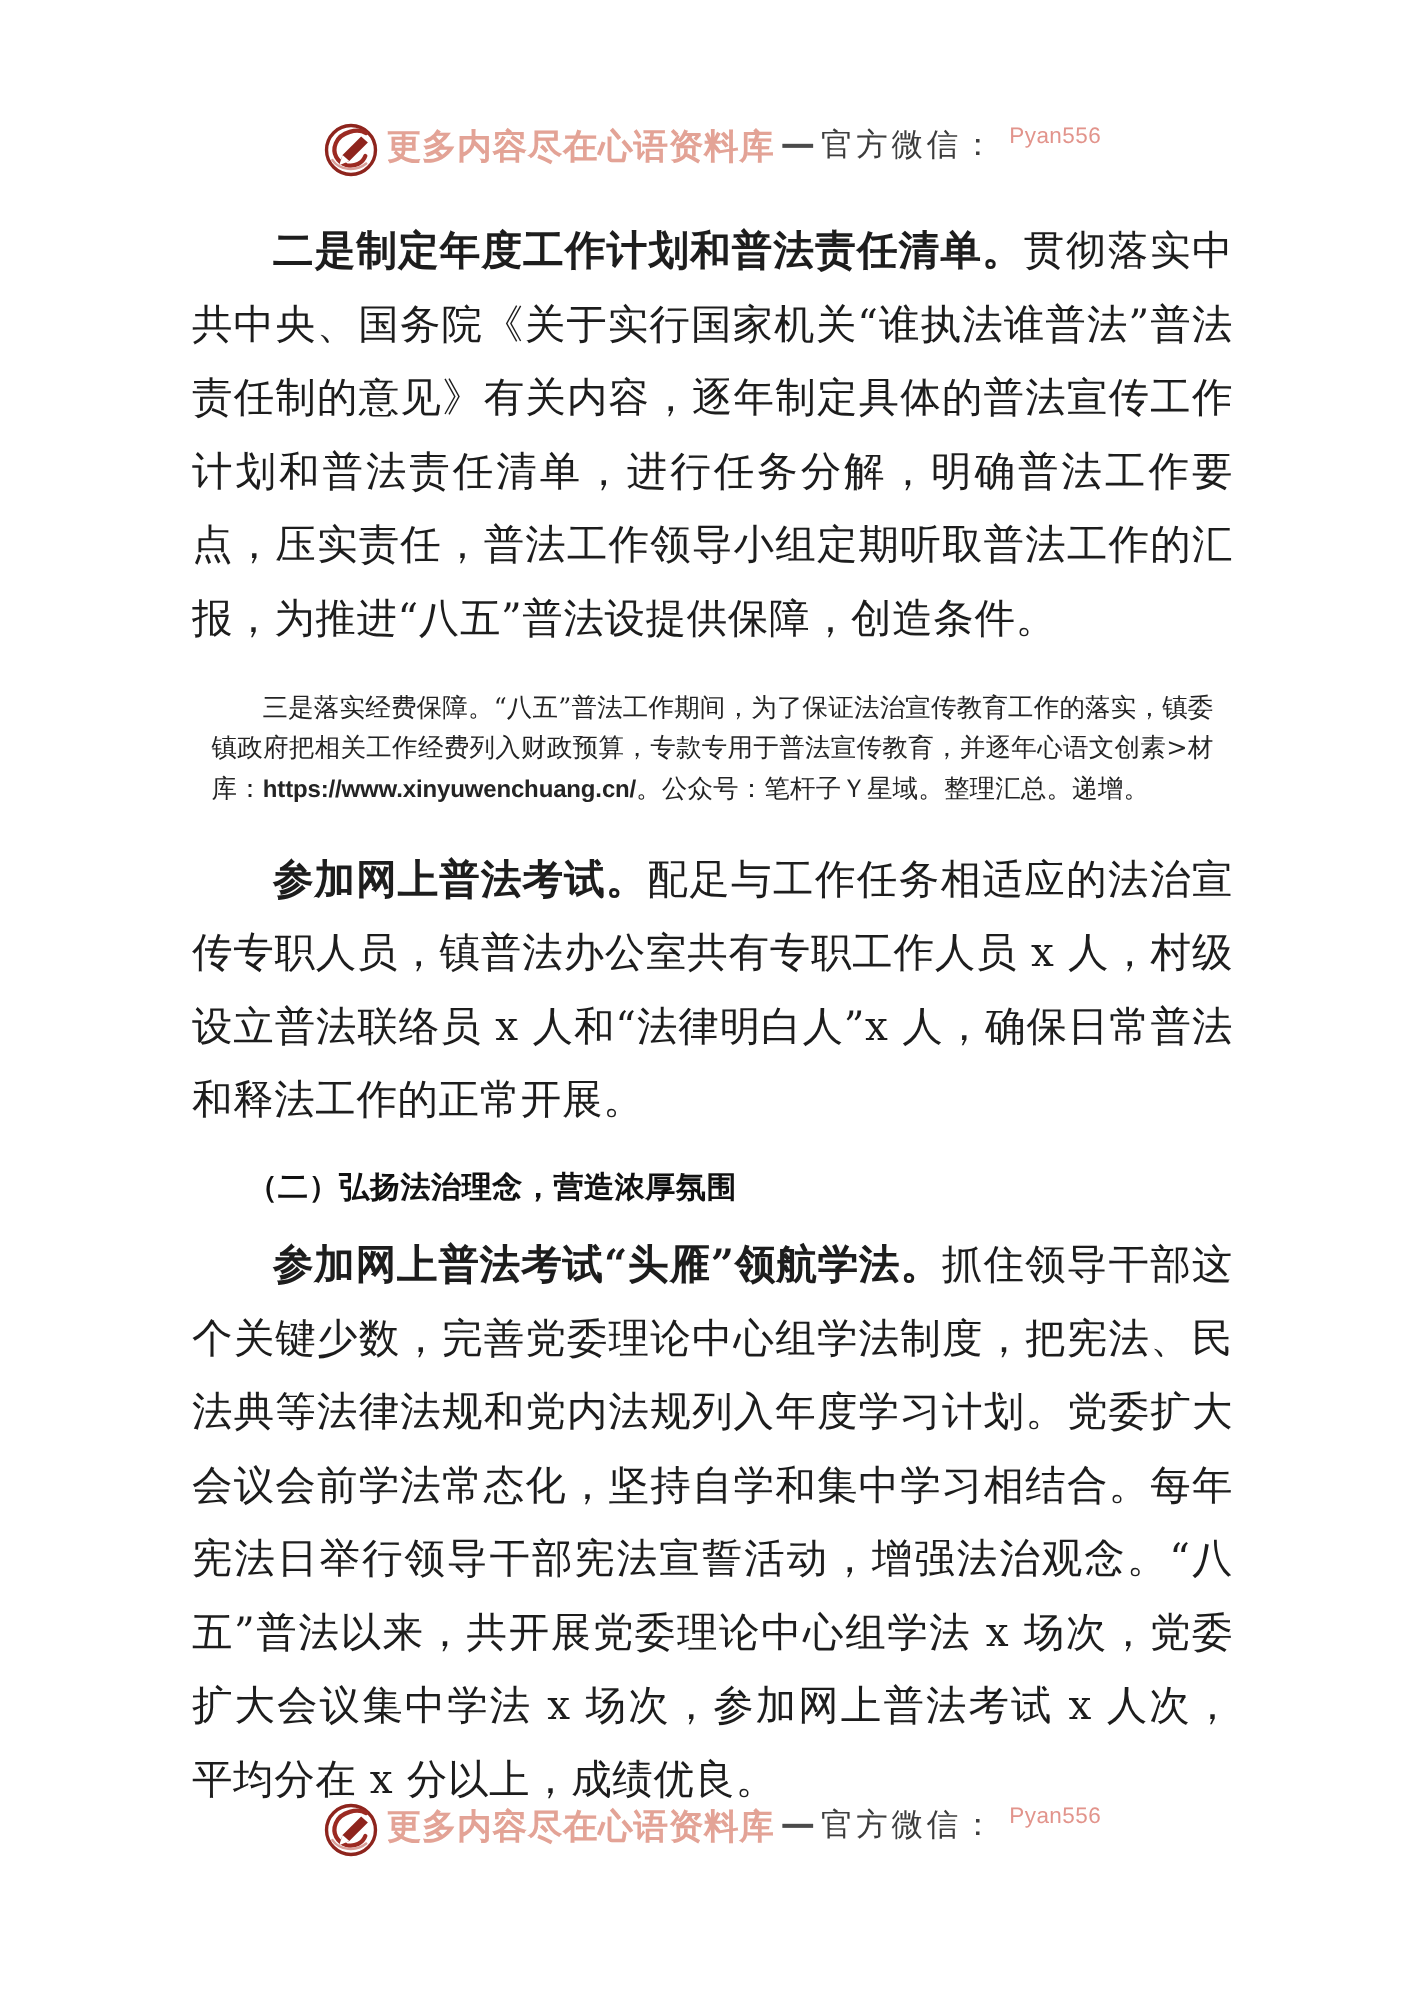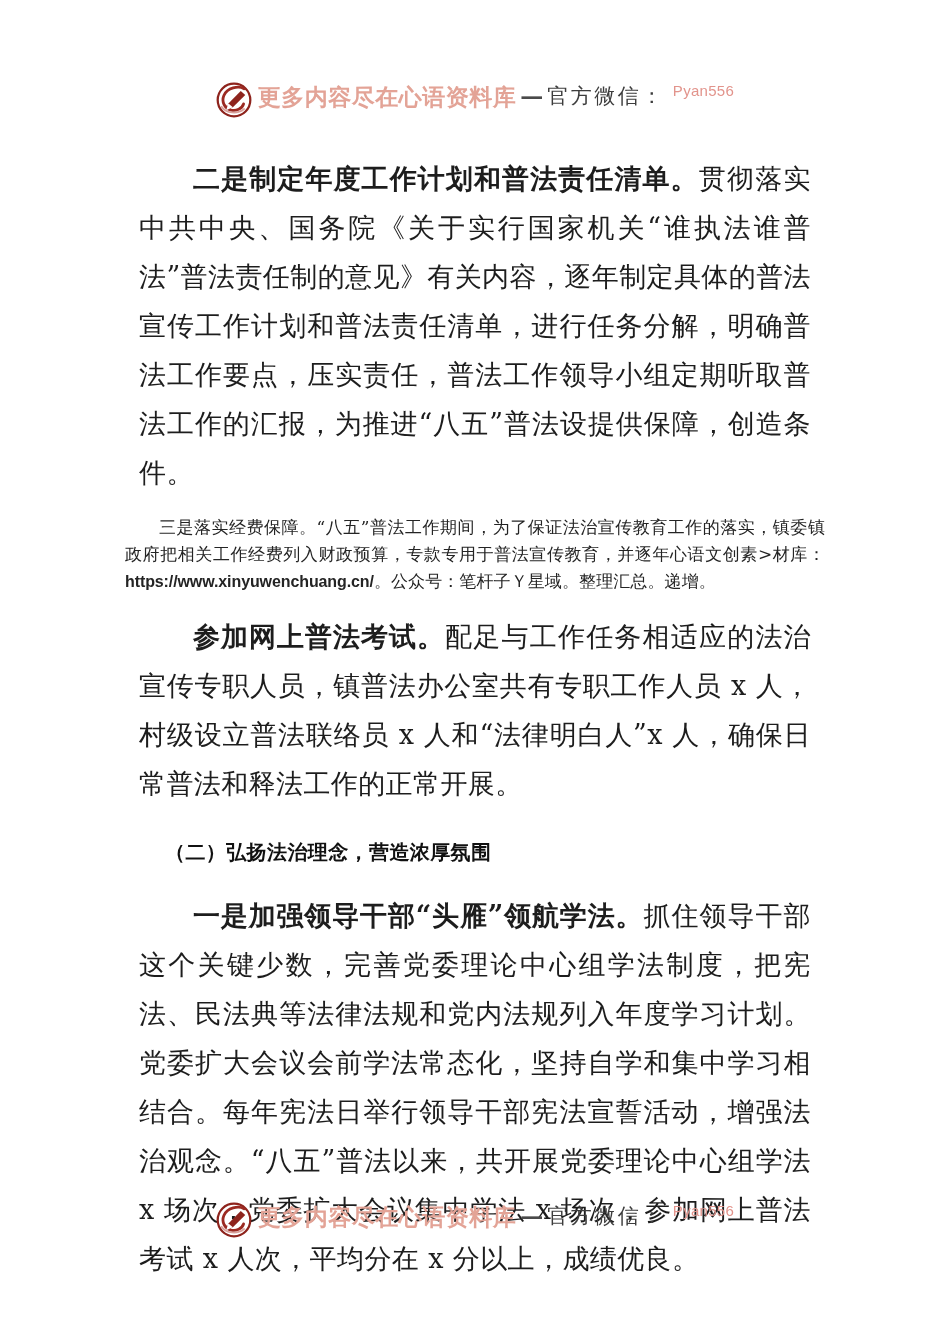--- a/index.html
+++ b/index.html
@@ -82,21 +82,21 @@
     top: 140px;
     width: 700px;
   }
 
   .para {
     font-size: 27px;
     line-height: 49px;
     text-align: justify;
     text-justify: inter-ideograph;
     text-indent: 2em;
-    margin: 14px;
+    margin: 3px;
     color: #1d1d1d;
     letter-spacing: 0.4px;
     font-family: "DejaVu Serif", "Liberation Serif", serif;
   }
 
   .para .lead {
     font-weight: 700;
     letter-spacing: 0.2px;
   }
 
@@ -111,21 +111,21 @@
     font-family: "DejaVu Serif", "Liberation Serif", serif;
   }
 
   
   .note-block {
     font-size: 17px;
     line-height: 27px;
     text-align: justify;
     text-justify: inter-ideograph;
     text-indent: 2em;
-    margin: 0;
+    margin: 16px;
     color: #242424;
     letter-spacing: 0.1px;
     font-family: "DejaVu Serif", "Liberation Serif", serif;
   }
   .note-block .url {
     font-family: "Liberation Sans", sans-serif;
     font-weight: 700;
     font-size: 16px;
     letter-spacing: -0.1px;
   }
@@ -161,21 +161,21 @@
     <p class="note-block"><span>三是落实经费保障。“八五”普法工作期间，为了保证法治宣传教育工作的落实，镇委镇政府把相关工作经费列入财政预算，专款专用于普法宣传教育，并逐年心语文创素&gt;材库：</span><span class="url">https://www.xinyuwenchuang.cn/</span><span>。公众号：笔杆子Ｙ星域。整理汇总。递增。</span></p>
 
     <div class="spacer-xs"></div>
 
     <p class="para"><span class="lead">参加网上普法考试。</span><span>配足与工作任务相适应的法治宣传专职人员，镇普法办公室共有专职工作人员 x 人，村级设立普法联络员 x 人和“法律明白人”x 人，确保日常普法和释法工作的正常开展。</span></p>
 
     <div class="spacer-sm"></div>
 
     <p class="heading">（二）弘扬法治理念，营造浓厚氛围</p>
 
-    <p class="para"><span class="lead">一是加强领导干部“头雁”领航学法。</span><span>抓住领导干部这个关键少数，完善党委理论中心组学法制度，把宪法、民法典等法律法规和党内法规列入年度学习计划。党委扩大会议会前学法常态化，坚持自学和集中学习相结合。每年宪法日举行领导干部宪法宣誓活动，增强法治观念。“八五”普法以来，共开展党委理论中心组学法 x 场次，党委扩大会议集中学法 x 场次，参加网上普法考试 x 人次，平均分在 x 分以上，成绩优良。</span></p>
+    <p class="para"><span class="lead">参加网上普法考试“头雁”领航学法。</span><span>抓住领导干部这个关键少数，完善党委理论中心组学法制度，把宪法、民法典等法律法规和党内法规列入年度学习计划。党委扩大会议会前学法常态化，坚持自学和集中学习相结合。每年宪法日举行领导干部宪法宣誓活动，增强法治观念。“八五”普法以来，共开展党委理论中心组学法 x 场次，党委扩大会议集中学法 x 场次，参加网上普法考试 x 人次，平均分在 x 分以上，成绩优良。</span></p>
 
   </div>
 
   <div class="watermark watermark-bottom">
     <svg class="wm-logo" viewBox="0 0 64 64">
       <circle cx="32" cy="32" r="29" fill="none" stroke="#8e241d" stroke-width="4"></circle>
       <path d="M50 12 C40 6 20 10 14 24 C9 36 16 47 27 50 C36 52 46 48 49 39" fill="none" stroke="#9c2a22" stroke-width="5" stroke-linecap="round"></path>
       <path d="M44 16 L22 38 L18 50 L30 45 L52 23 Z" fill="#8e241d"></path>
       <path d="M22 38 L30 45 L18 50 Z" fill="#ffffff"></path>
       <path d="M10 44 C18 56 38 58 50 48" fill="none" stroke="#d9a09a" stroke-width="3" stroke-linecap="round"></path>

